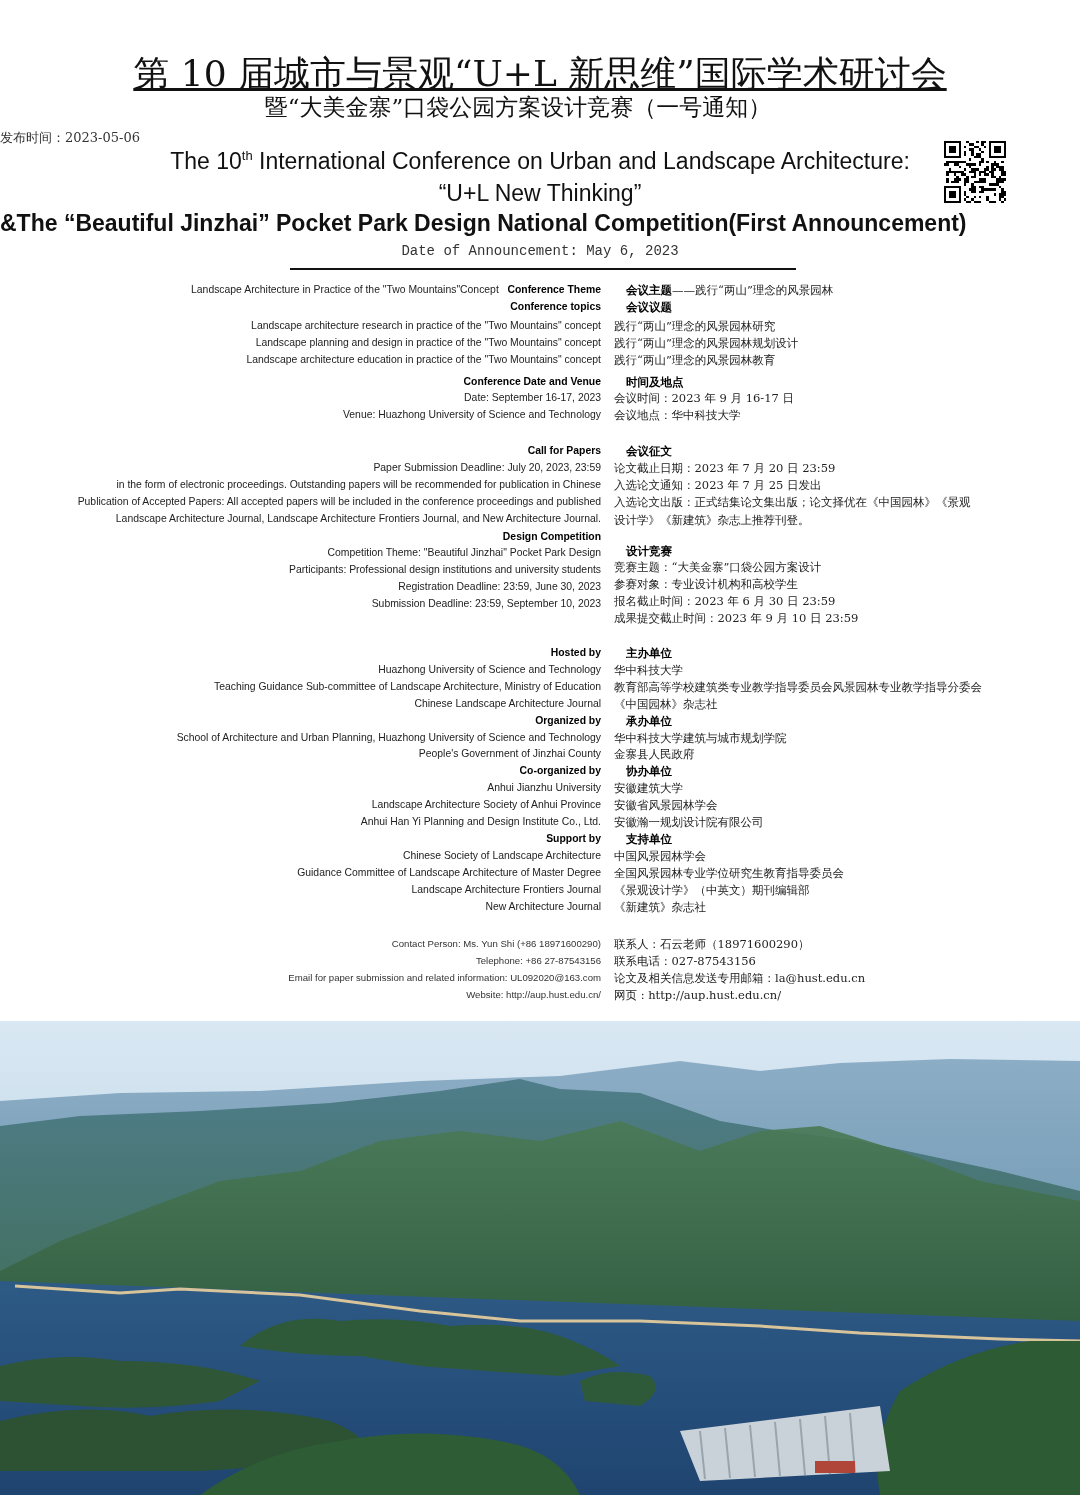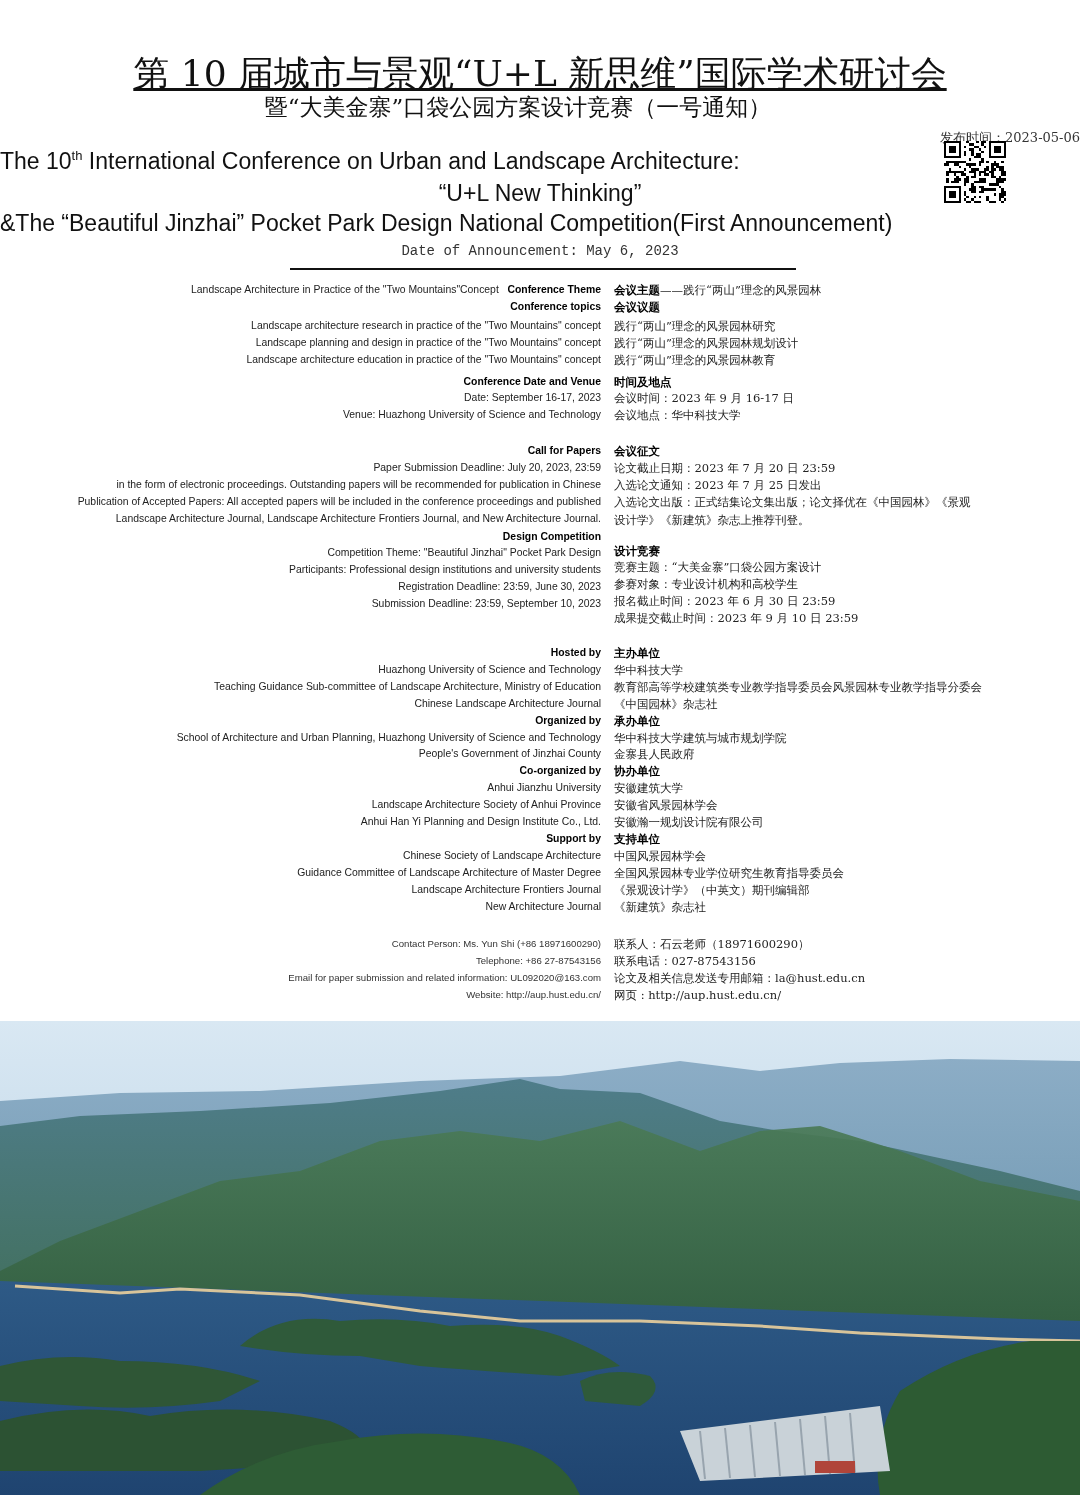--- a/index.html
+++ b/index.html
@@ -10,35 +10,35 @@
     position: absolute; top: 50px; left: 0; width: 1080px; text-align: center;
     font-family: "DejaVu Serif", "Liberation Serif", serif;
     font-size: 36px; letter-spacing: 0px; color: #111; white-space: nowrap; text-decoration: underline;
   }
   .subtitle-zh {
     position: absolute; top: 92px; left: 0; width: 1036px; text-align: center;
     font-family: "DejaVu Serif", "Liberation Serif", serif;
     font-size: 23px; color: #111; white-space: nowrap;
   }
   .pubdate-zh {
-    position: absolute; top: 129px; left: 0; width: 1080px; text-align: right;
+    position: absolute; top: 129px; left: 0; width: 1080px; text-align: left;
     font-family: "DejaVu Serif", serif; font-size: 13px; color: #333;
   }
   .title-en-1 {
-    position: absolute; top: 148px; left: 0; width: 1080px; text-align: left;
+    position: absolute; top: 148px; left: 0; width: 1080px; text-align: center;
     font-family: "Liberation Sans", sans-serif; font-size: 23px; color: #111; white-space: nowrap;
   }
   .title-en-1 sup { font-size: 13px; }
   .title-en-2 {
     position: absolute; top: 180px; left: 0; width: 1080px; text-align: center;
     font-size: 23px; color: #111;
   }
   .title-en-3 {
-    position: absolute; top: 210px; left: 0; width: 1080px; text-align: left;
-    font-size: 23px; color: #111; white-space: nowrap;
+    position: absolute; top: 210px; left: 0; width: 881px; text-align: right;
+    font-size: 23px; color: #111; white-space: nowrap; font-weight: bold;
   }
   .date-en {
     position: absolute; top: 243px; left: 0; width: 1080px; text-align: center;
     font-family: "Liberation Mono", "DejaVu Sans Mono", monospace; font-size: 14px; color: #333;
   }
   .rule {
     position: absolute; top: 268px; left: 290px; width: 506px; height: 2px; background: #111;
   }
   .qr {
     position: absolute; top: 141px; left: 944px; width: 62px; height: 62px;
@@ -51,21 +51,21 @@
     position: absolute; right: 479px; text-align: right;
     font-family: "Liberation Sans", sans-serif; font-size: 10.4px; color: #222; line-height: 16.9px;
     white-space: nowrap;
   }
   .en-col .h { font-weight: bold; color: #000; }
   .zh-col {
     position: absolute; left: 614px;
     font-family: "DejaVu Serif", serif; font-size: 11.5px; color: #222; line-height: 16.9px;
     white-space: nowrap;
   }
-  .zh-col .h { font-weight: bold; font-family: "DejaVu Sans", sans-serif; color: #000; }
+  .zh-col .h { font-weight: bold; font-family: "DejaVu Sans", sans-serif; color: #000; margin-left: 12px; }
 
   .line { display: block; }
 
   .contact-en { font-size: 9.6px; color: #333; }
   .contact-zh { font-size: 11.5px; }
 
   .photo {
     position: absolute; top: 1021px; left: 0; width: 1080px; height: 474px; overflow: hidden;
     background: linear-gradient(#d6e6f2 0%, #bcd6ea 12%, #9fc0d8 20%, #6f98ad 30%, #4f7f86 42%, #3d6a58 55%, #3e6b4b 66%, #2b4f72 76%, #254b78 86%, #2a4e70 100%);
   }

